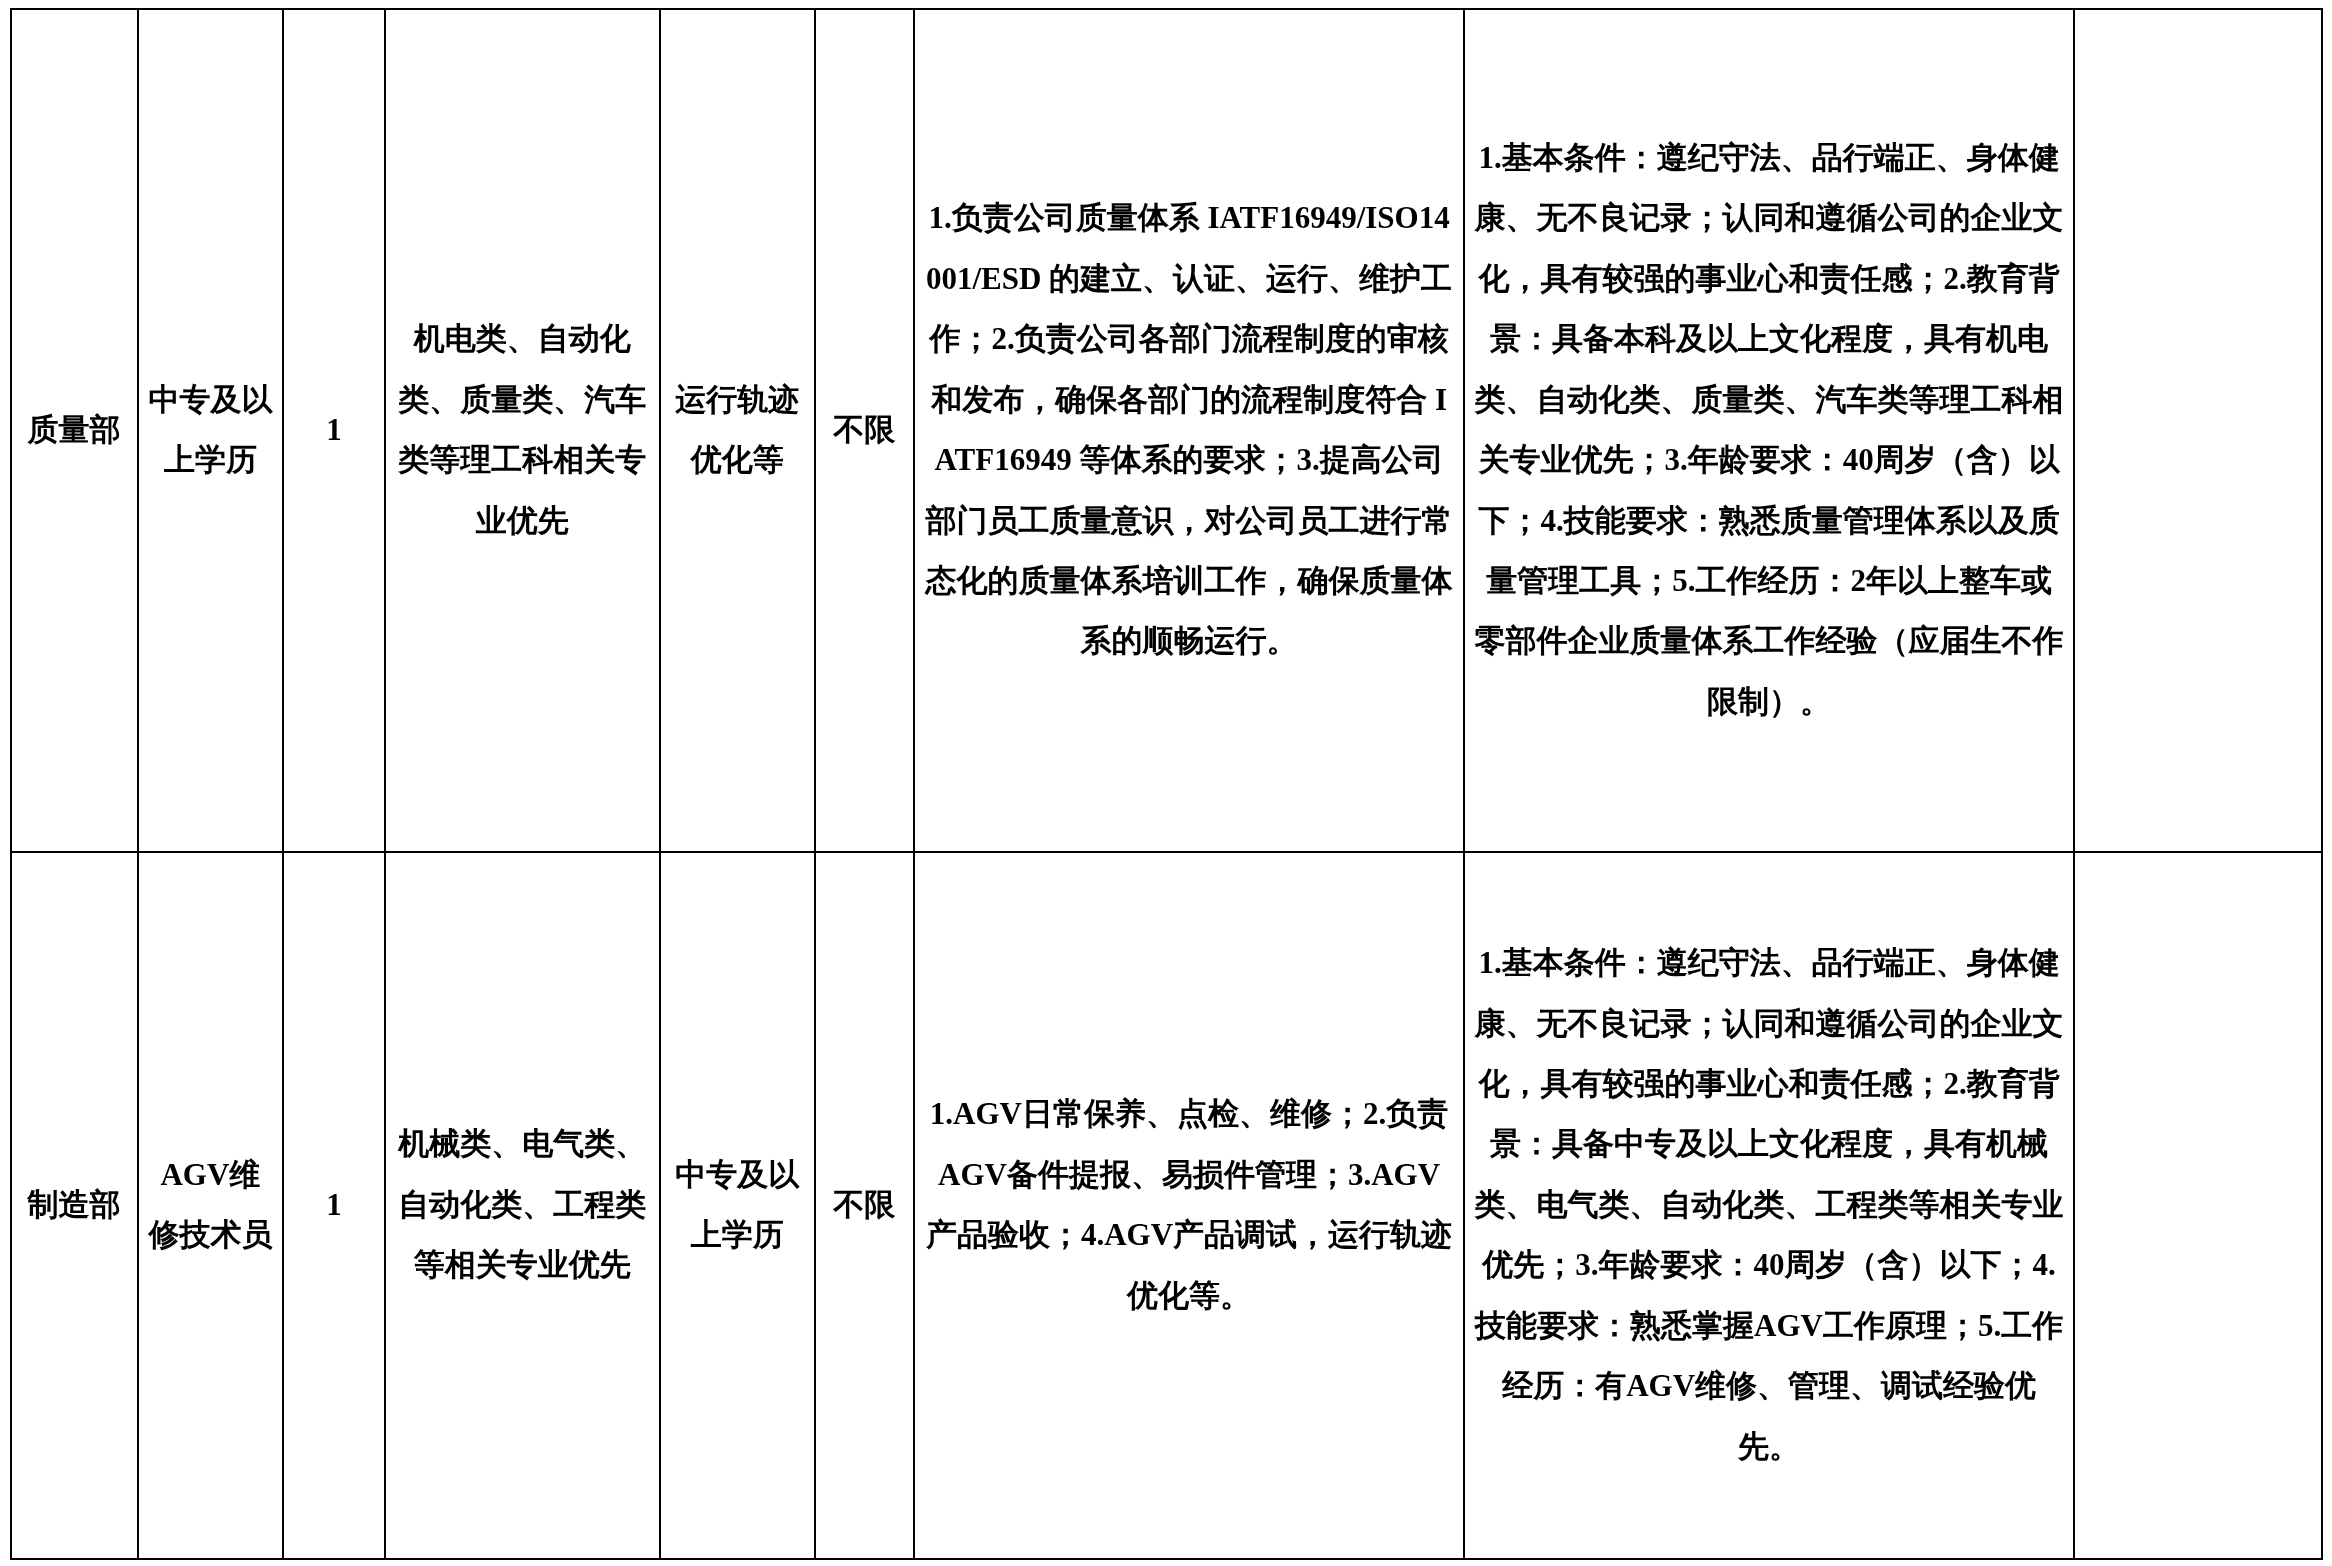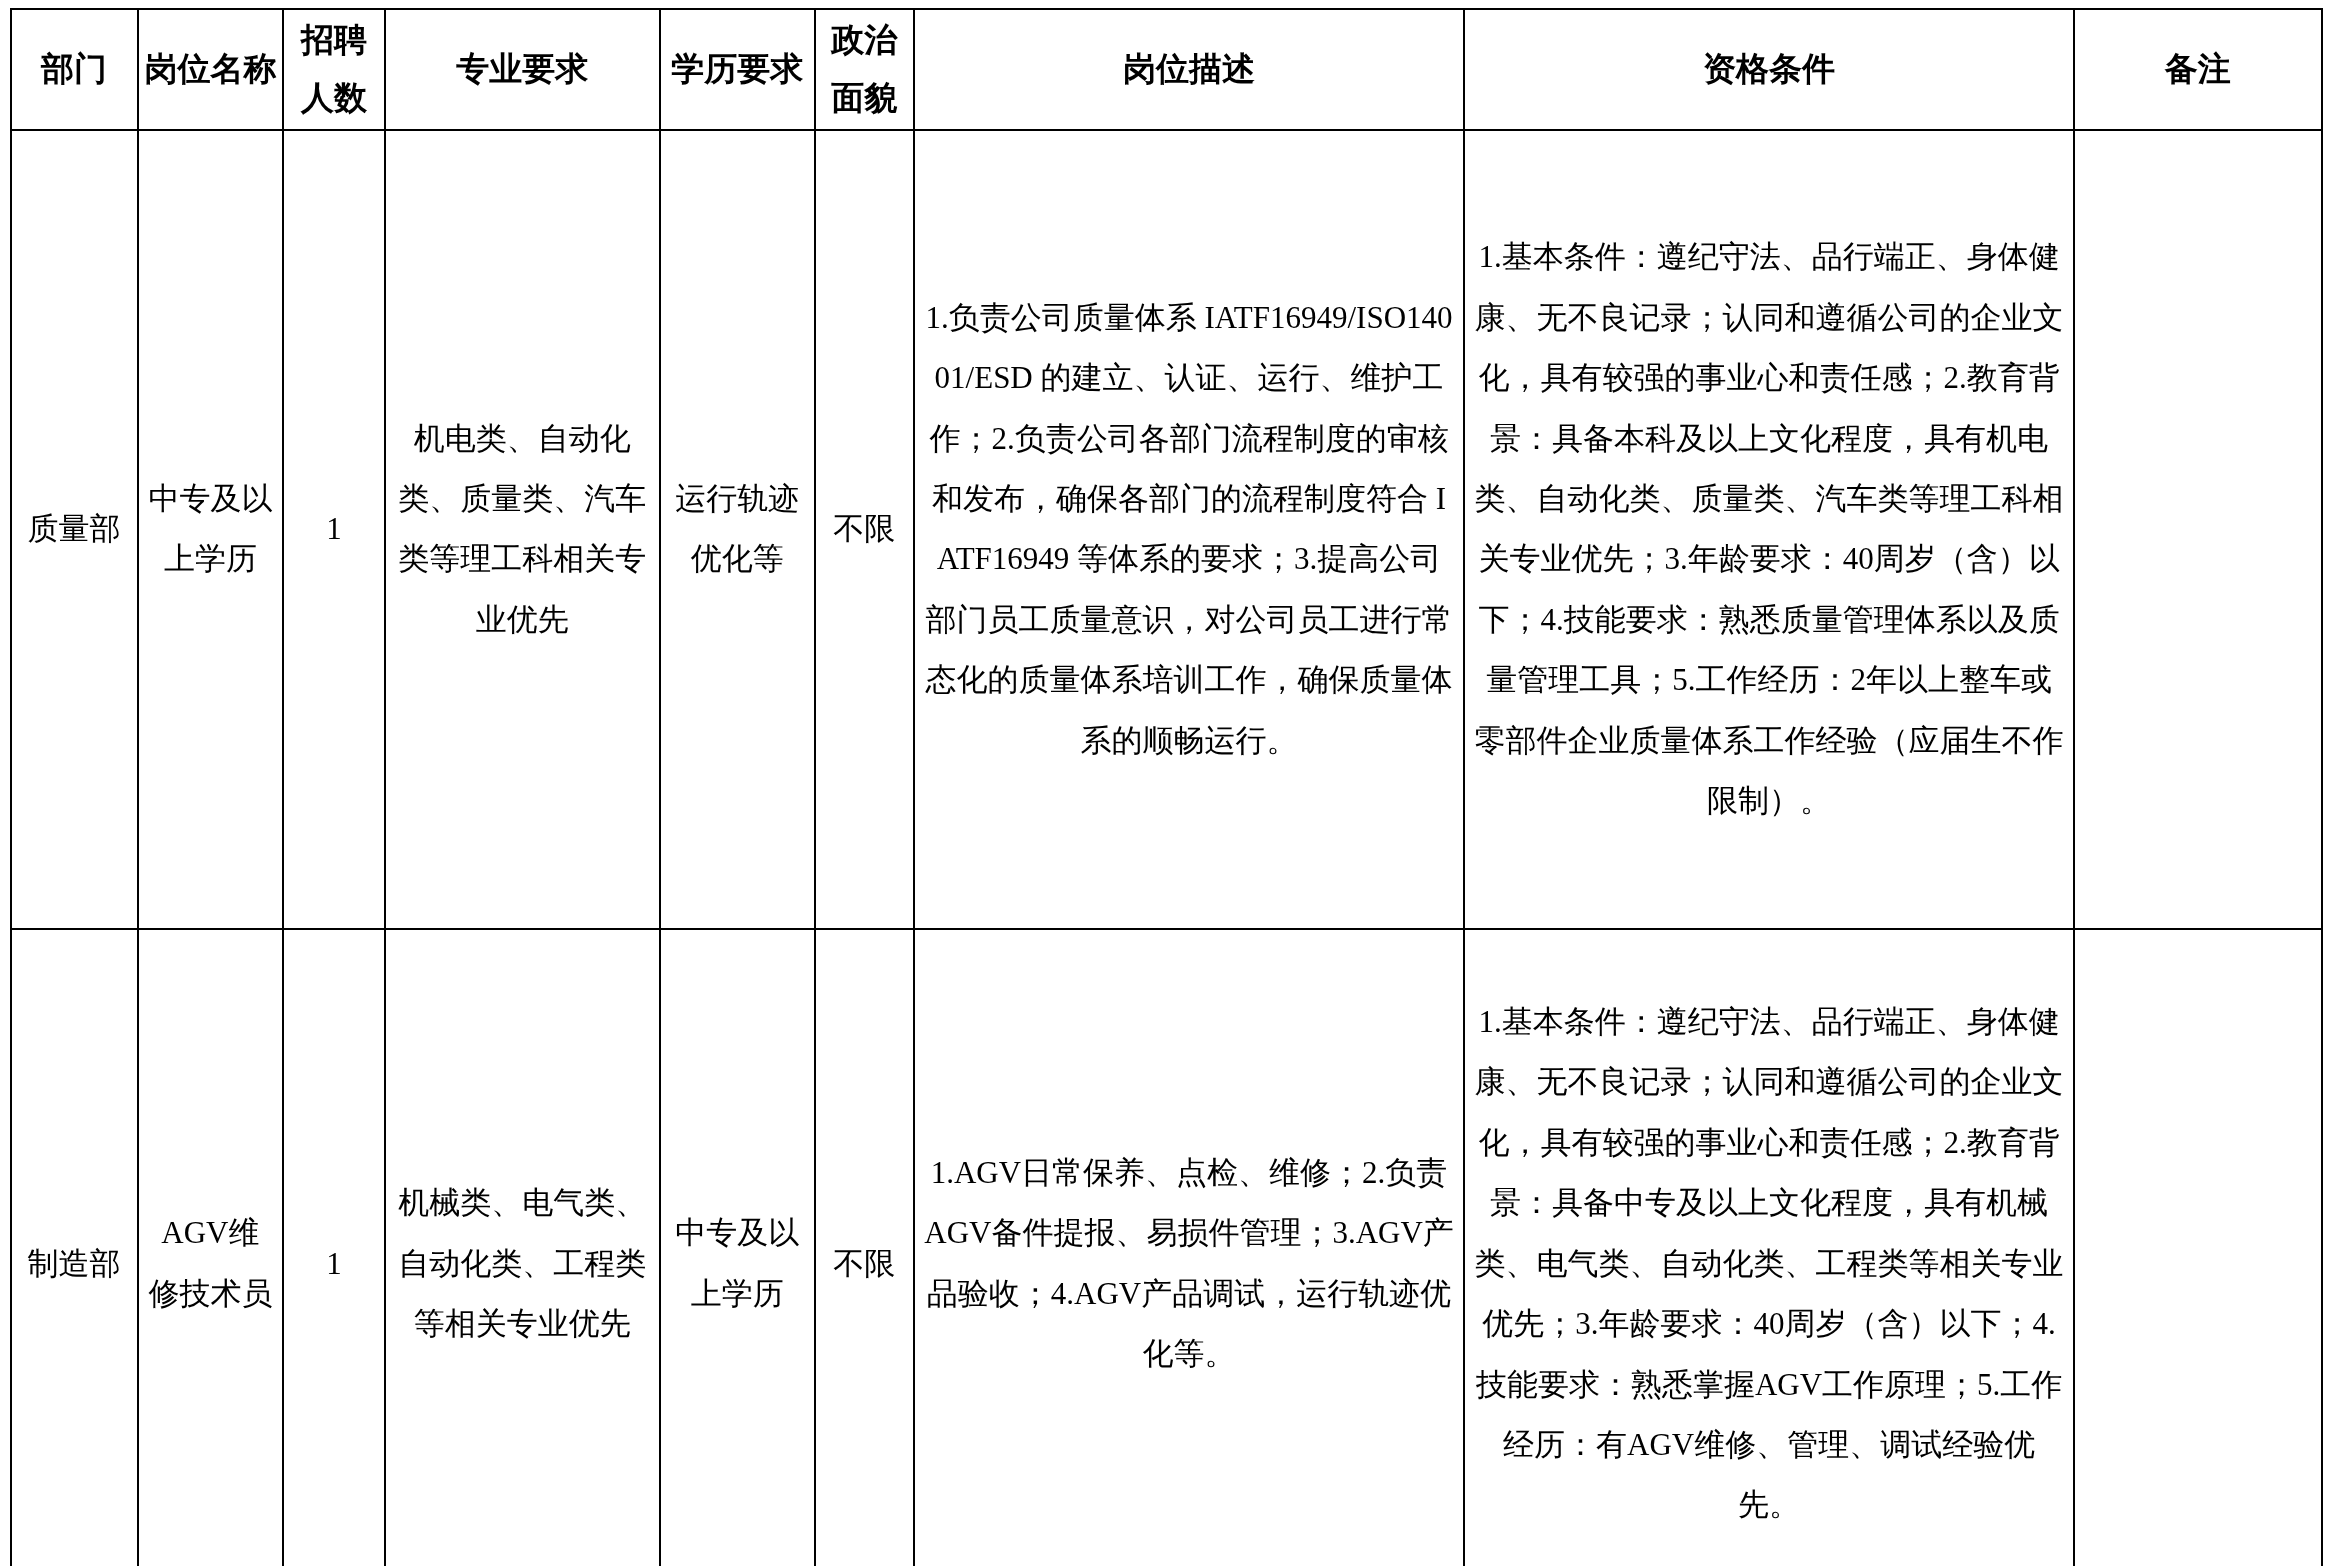--- a/index.html
+++ b/index.html
@@ -34,21 +34,21 @@
     font-weight: bold;
     font-size: 33px;
     color: #000000;
     text-align: center;
     vertical-align: middle;
     line-height: 1.75;
     padding: 1.9px 5.7px;
   }
   table.recruit td {
     font-family: "Liberation Serif", "DejaVu Serif", serif;
-    font-weight: normal;
+    font-weight: bold;
     font-size: 31px;
     color: #000000;
     text-align: center;
     vertical-align: middle;
     line-height: 1.95;
     padding: 1.9px 7.6px;
     word-break: break-all;
     overflow: hidden;
   }
   tr.header-row { height: 84px; }
@@ -65,31 +65,20 @@
       <col style="width:6.3%">
       <col style="width:4.4%">
       <col style="width:11.9%">
       <col style="width:6.7%">
       <col style="width:4.3%">
       <col style="width:23.8%">
       <col style="width:26.4%">
       <col style="width:10.7%">
     </colgroup>
     <tbody>
-        <tr class="header-row">
-      <th>部门</th>
-      <th>岗位名称</th>
-      <th>招聘人数</th>
-      <th>专业要求</th>
-      <th>学历要求</th>
-      <th>政治面貌</th>
-      <th>岗位描述</th>
-      <th>资格条件</th>
-      <th>备注</th>
-    </tr>
     <tr class="row-1">
       <td>质量部</td>
       <td>中专及以上学历</td>
       <td>1</td>
       <td>机电类、自动化类、质量类、汽车类等理工科相关专业优先</td>
       <td>运行轨迹优化等</td>
       <td>不限</td>
       <td>1.负责公司质量体系 IATF16949/ISO14001/ESD 的建立、认证、运行、维护工作；2.负责公司各部门流程制度的审核和发布，确保各部门的流程制度符合 IATF16949 等体系的要求；3.提高公司部门员工质量意识，对公司员工进行常态化的质量体系培训工作，确保质量体系的顺畅运行。</td>
       <td>1.基本条件：遵纪守法、品行端正、身体健康、无不良记录；认同和遵循公司的企业文化，具有较强的事业心和责任感；2.教育背景：具备本科及以上文化程度，具有机电类、自动化类、质量类、汽车类等理工科相关专业优先；3.年龄要求：40周岁（含）以下；4.技能要求：熟悉质量管理体系以及质量管理工具；5.工作经历：2年以上整车或零部件企业质量体系工作经验（应届生不作限制）。</td>
       <td></td>

